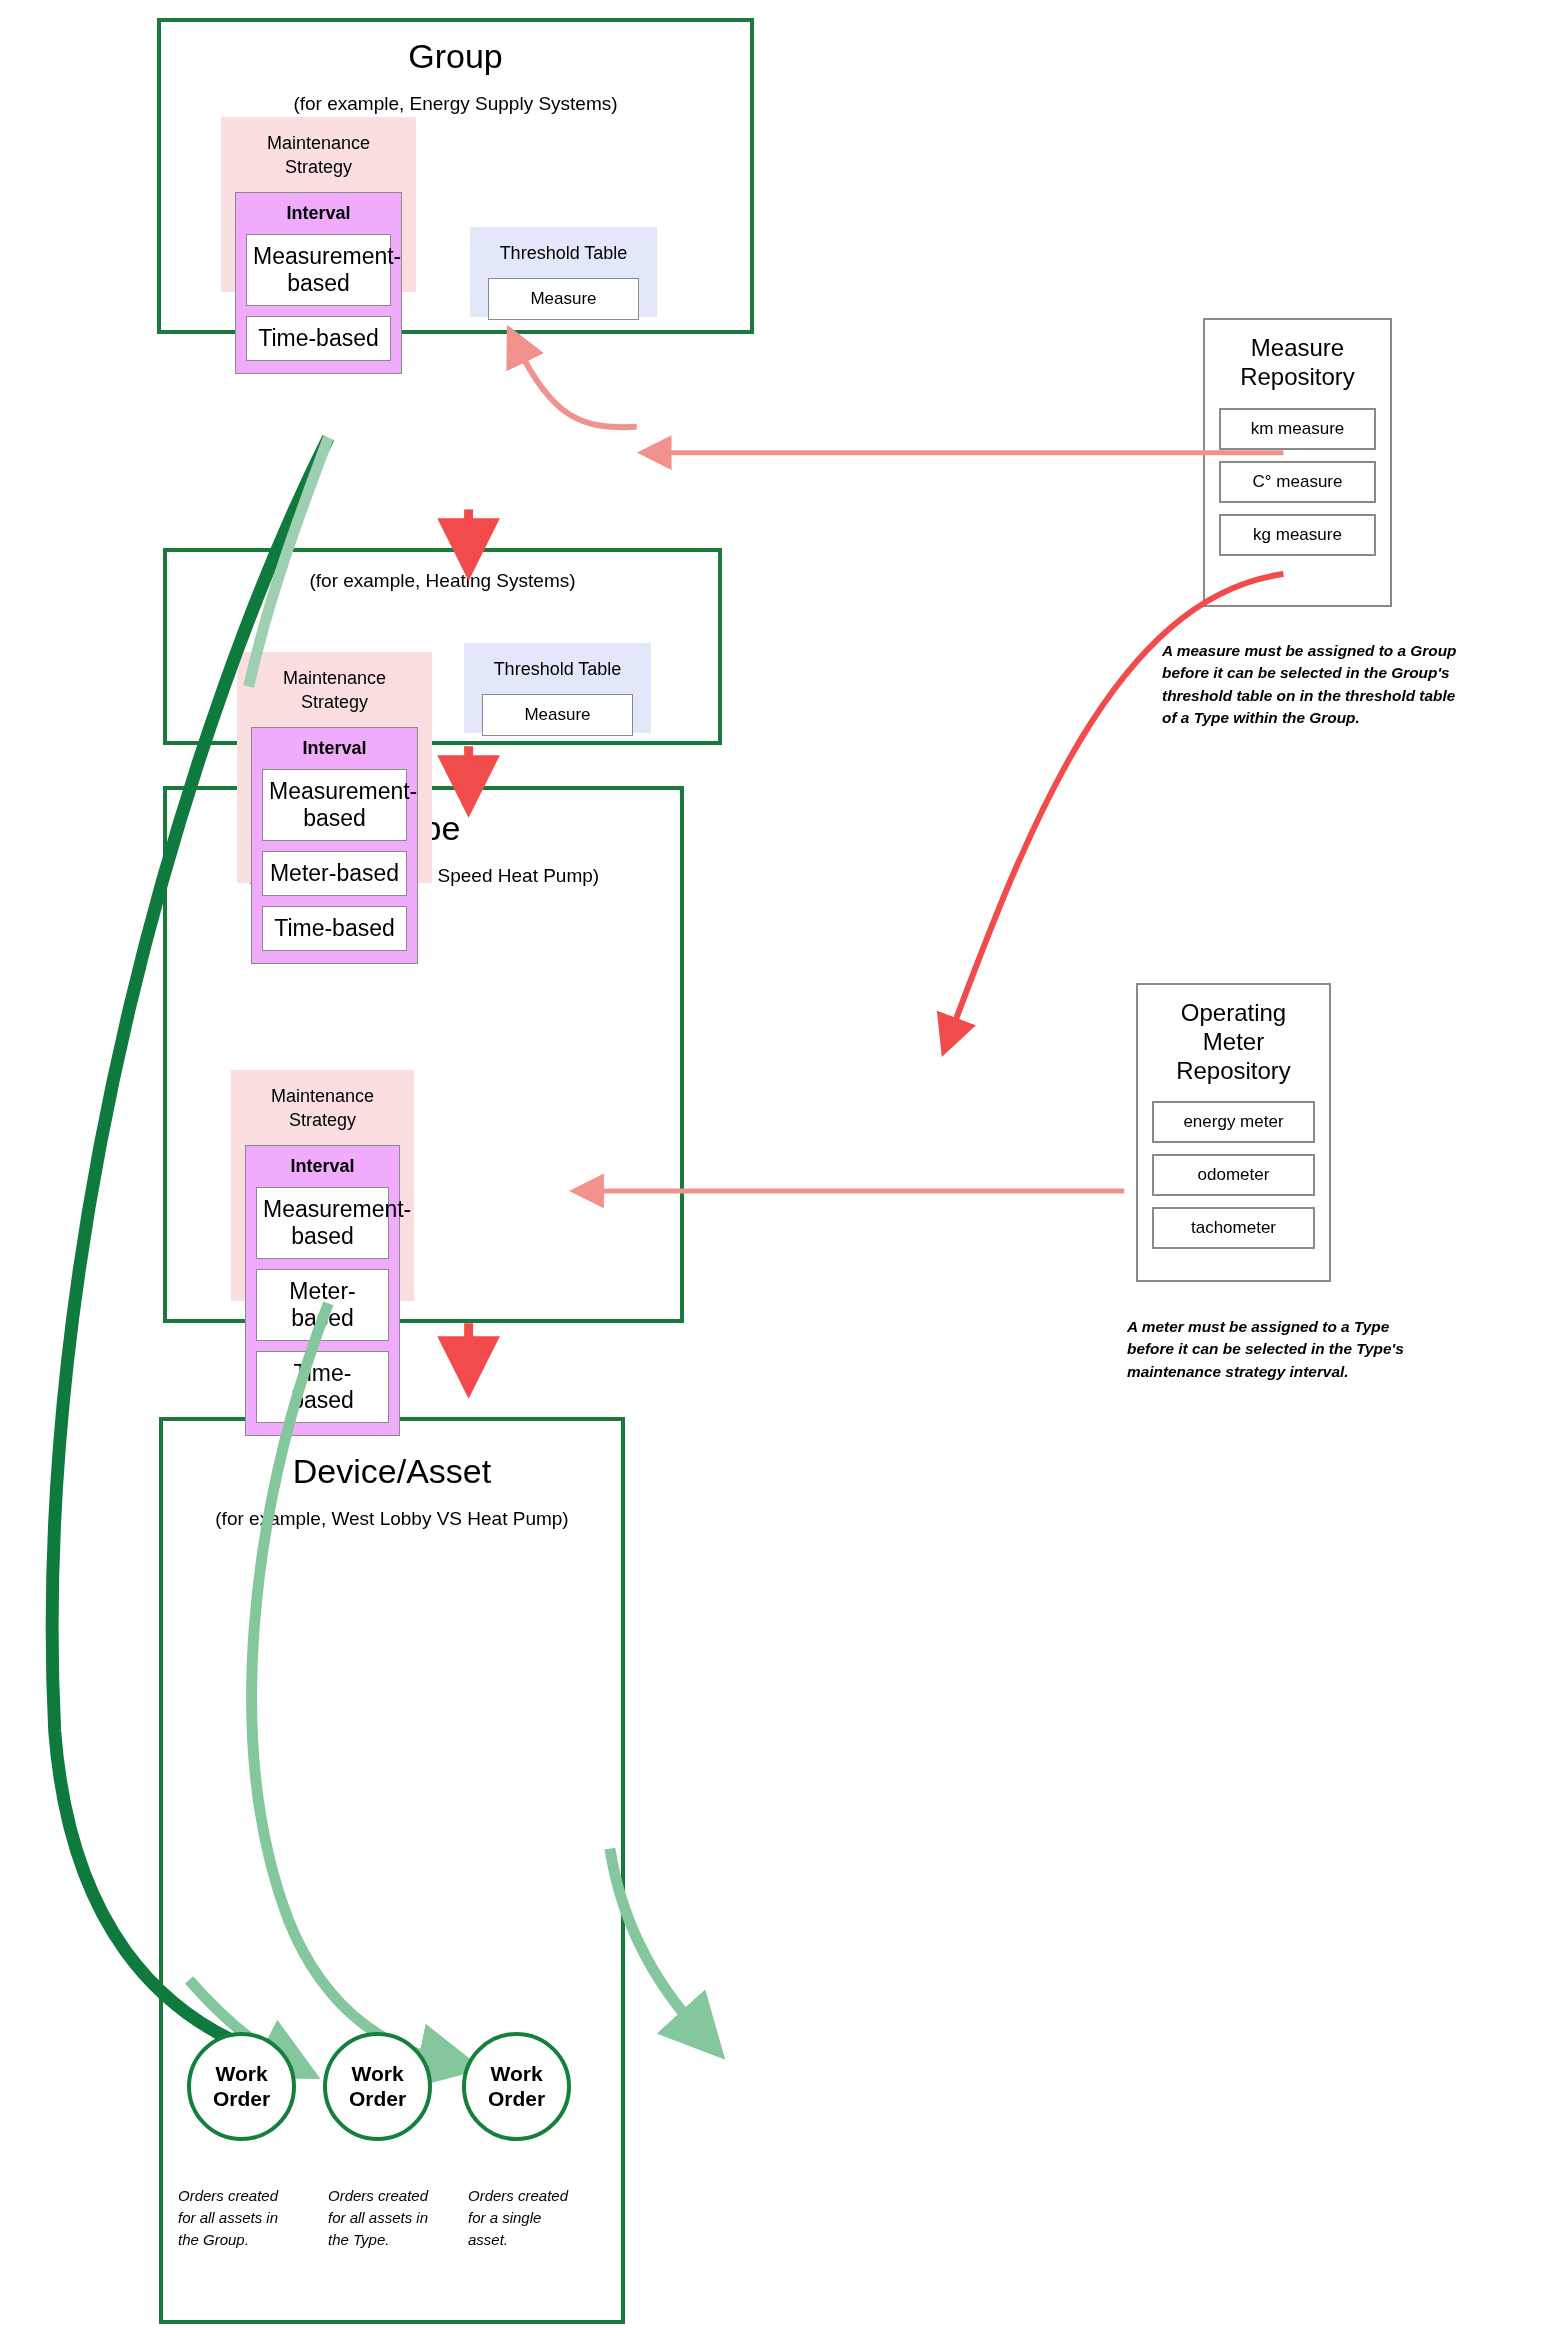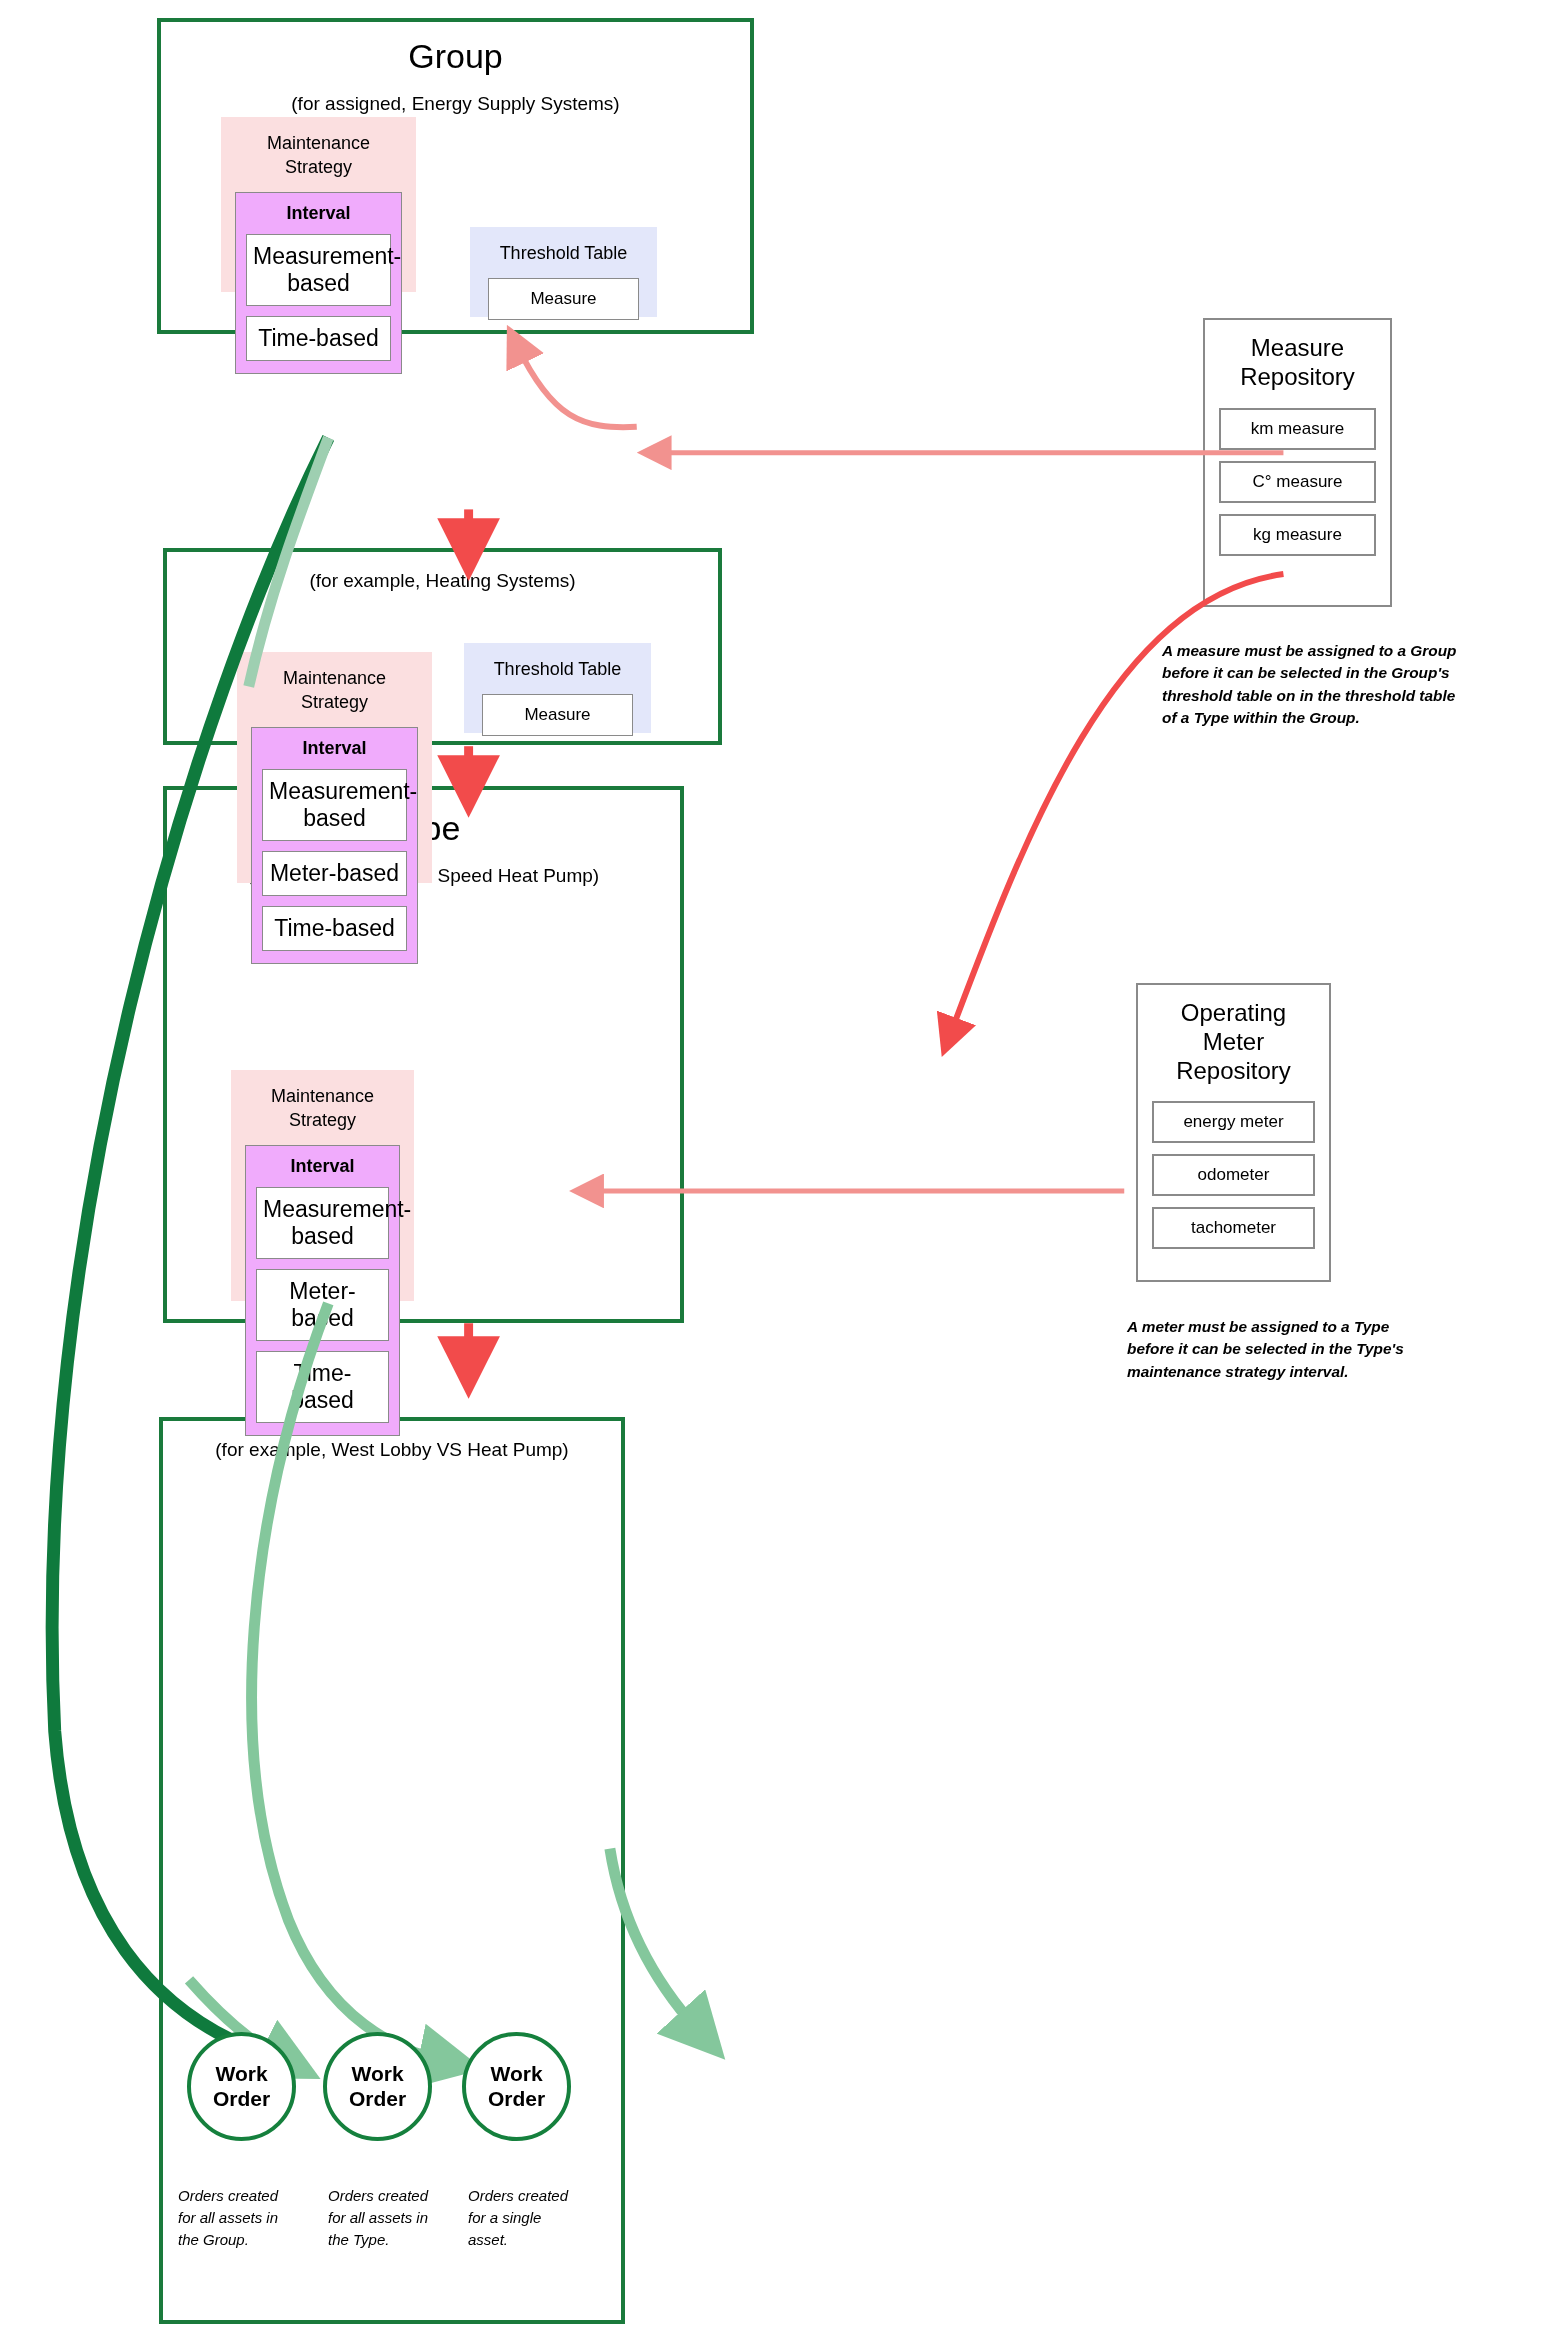--- a/index.html
+++ b/index.html
@@ -175,21 +175,21 @@
 
   <path d="M330,1310 C250,1520 225,1760 290,1930 C330,2030 400,2062 448,2072" fill="none" stroke="#84c79c" stroke-width="11" marker-end="url(#greenHead)"></path>
 
   <path d="M613,1858 C625,1935 660,1995 703,2042" fill="none" stroke="#84c79c" stroke-width="11" marker-end="url(#greenHead)"></path>
 
   <path d="M330,440 C300,520 270,600 250,690" fill="none" stroke="#9ecfb1" stroke-width="11"></path>
 </svg>
 
 <div class="entity-box" style="left:157px; top:18px; width:597px; height:316px;">
   <div class="entity-title" style="margin-top:16px;">Group</div>
-  <div class="entity-example">(for assigned, Energy Supply Systems)</div>
+  <div class="entity-example">(for example, Energy Supply Systems)</div>
 </div>
 
 <div class="ms-box" style="left:221px; top:117px; width:195px; height:175px;">
   <div class="ms-title">Maintenance
 Strategy</div>
   <div class="interval-box">
     <div class="interval-title">Interval</div>
     <div class="interval-item">Measurement-based</div>
     <div class="interval-item">Time-based</div>
   </div>
@@ -219,20 +219,21 @@
     <div class="interval-item">Time-based</div>
   </div>
 </div>
 
 <div class="tt-box" style="left:464px; top:643px; width:187px; height:90px;">
   <div class="tt-title">Threshold Table</div>
   <div class="tt-item">Measure</div>
 </div>
 
 <div class="entity-box" style="left:159px; top:1417px; width:466px; height:907px;">
+  <div class="entity-title" style="margin-top:32px;">Device/Asset</div>
   <div class="entity-example">(for example, West Lobby VS Heat Pump)</div>
 </div>
 
 <div class="ms-box" style="left:231px; top:1070px; width:183px; height:231px;">
   <div class="ms-title">Maintenance
 Strategy</div>
   <div class="interval-box">
     <div class="interval-title">Interval</div>
     <div class="interval-item">Measurement-based</div>
     <div class="interval-item">Meter-based</div>

